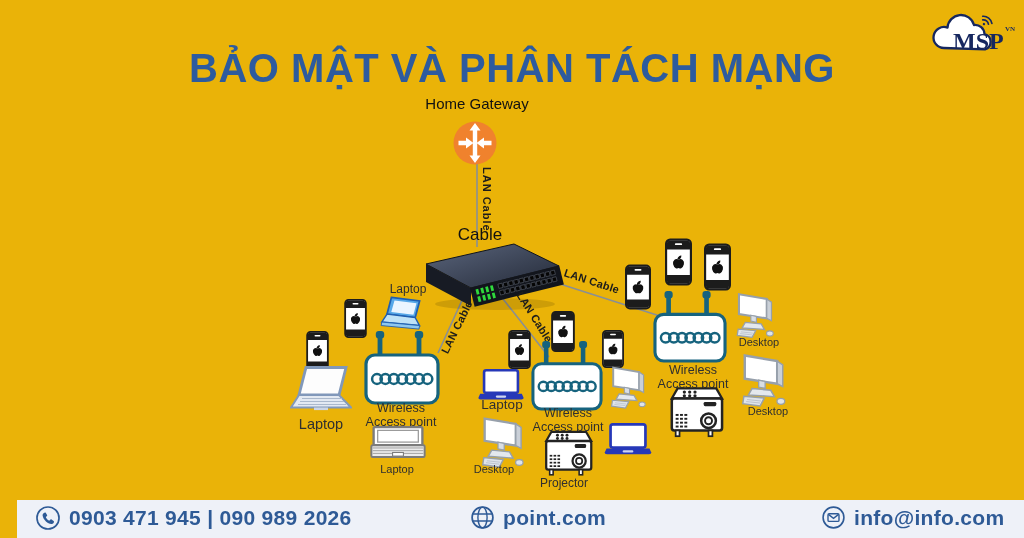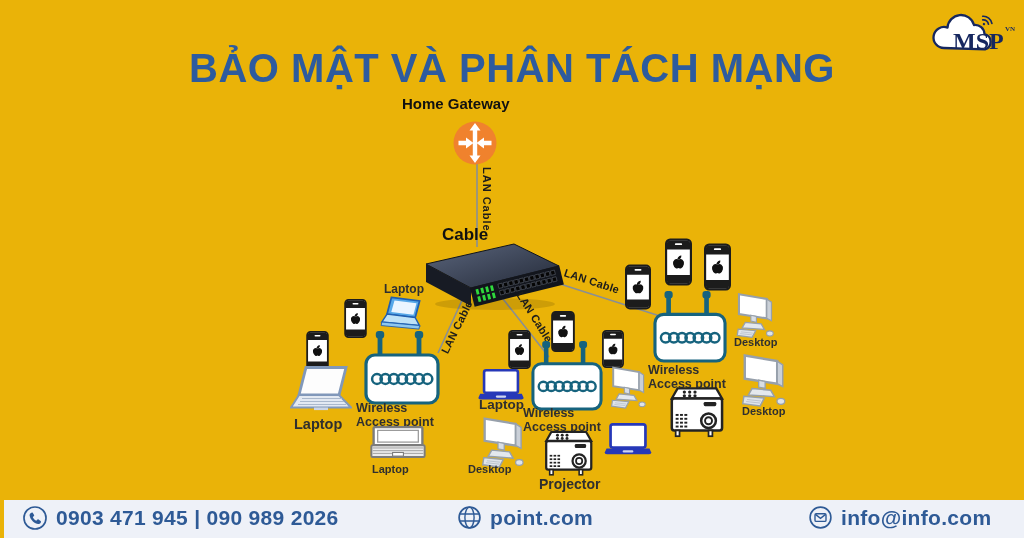--- a/index.html
+++ b/index.html
@@ -1,24 +1,24 @@
 <!DOCTYPE html>
 <html style="--title-blue: #2d5b9e; --footer-text: #2e5a96; --footer-bar: #eef1f8; --navy-logo: #16275f; --teal-ap: #16637e; --orange-gateway: #f0822d; --laptop-blue: #2638b8;"><head>
 <meta charset="utf-8">
 <style>
   html,body{margin:0;padding:0;background:#fff}
   .canvas{position:relative;width:1024px;height:538px;background:#eab308;overflow:hidden;
           font-family:"Liberation Sans",sans-serif}
   .title{position:absolute;left:0;right:0;top:46px;text-align:center;font-size:40px;
          font-weight:bold;color:var(--title-blue,#2d5b9e);letter-spacing:.5px}
   .dev{position:absolute}
-  .lbl{position:absolute;font-weight:bold;color:#2f2f2f;line-height:1.12}
+  .lbl{position:absolute;font-weight:normal;color:#2f2f2f;text-align:center;line-height:1.12}
   .lan{color:#1c1c1c;white-space:nowrap;font-size:11px;letter-spacing:.2px;font-weight:bold;position:absolute}
   .vlan{position:absolute;writing-mode:vertical-rl;font-size:11px;font-weight:bold;color:#1c1c1c;letter-spacing:1px}
-  .footer{position:absolute;left:4px;right:0;bottom:0;height:38px;background:var(--footer-bar,#eef1f8)}
+  .footer{position:absolute;left:17px;right:0;bottom:0;height:38px;background:var(--footer-bar,#eef1f8)}
   .f-item{position:absolute;top:5px;display:flex;align-items:center;gap:8px;
           color:var(--footer-text,#2e5a96);font-weight:bold;font-size:21px;letter-spacing:.3px}
   .f-item svg{color:var(--footer-text,#2e5a96);flex:0 0 auto}
 </style>
 </head>
 <body>
 
 <svg width="0" height="0" style="position:absolute" aria-hidden="true">
   <defs>
     <symbol id="sym-phone" viewBox="0 0 30 52">
@@ -289,21 +289,21 @@
   <div class="lbl" style="left:734px;top:336px;width:50px;font-size:11px">Desktop</div>
 
   <svg class="dev" style="left:742px;top:353px;width:50px;height:56px">
       <use href="#sym-desktop"></use>
     </svg>
   <div class="lbl" style="left:742px;top:405px;width:52px;font-size:11px">Desktop</div>
 
   <svg class="dev" style="left:537px;top:428px;width:60px;height:52px">
       <use href="#sym-projector"></use>
     </svg>
-  <div class="lbl" style="left:539px;top:477px;width:72px;font-size:14px">Projector</div>
+  <div class="lbl" style="left:528px;top:477px;width:72px;font-size:12px">Projector</div>
 
   <svg class="dev" style="left:663px;top:384px;width:64px;height:58px">
       <use href="#sym-projector"></use>
     </svg>
 
   <div class="footer">
     <div class="f-item" style="left:18px">
       <svg width="26" height="26" viewBox="0 0 25 25">
         <circle cx="12.5" cy="12.5" r="10.6" fill="none" stroke="currentColor" stroke-width="1.6"></circle>
         <path d="M9.2,7.4 c-.9.3-2.1,1.3-1.9,2.8 .3,2.1 1.6,4.1 3.2,5.6 1.6,1.5 3.8,2.6 5.6,2.4 1.3-.1 2.1-1.2 2.2-2.1 0-.3-.1-.6-.4-.8l-2-1.4c-.3-.2-.7-.2-1,.1l-.8.8c-.2.2-.5.3-.8.1-1-.5-2.3-1.8-2.8-2.8-.1-.3 0-.6.2-.8l.8-.8c.3-.3.3-.7.1-1l-1.3-2c-.2-.3-.6-.4-1.1-.1z" fill="currentColor"></path>

